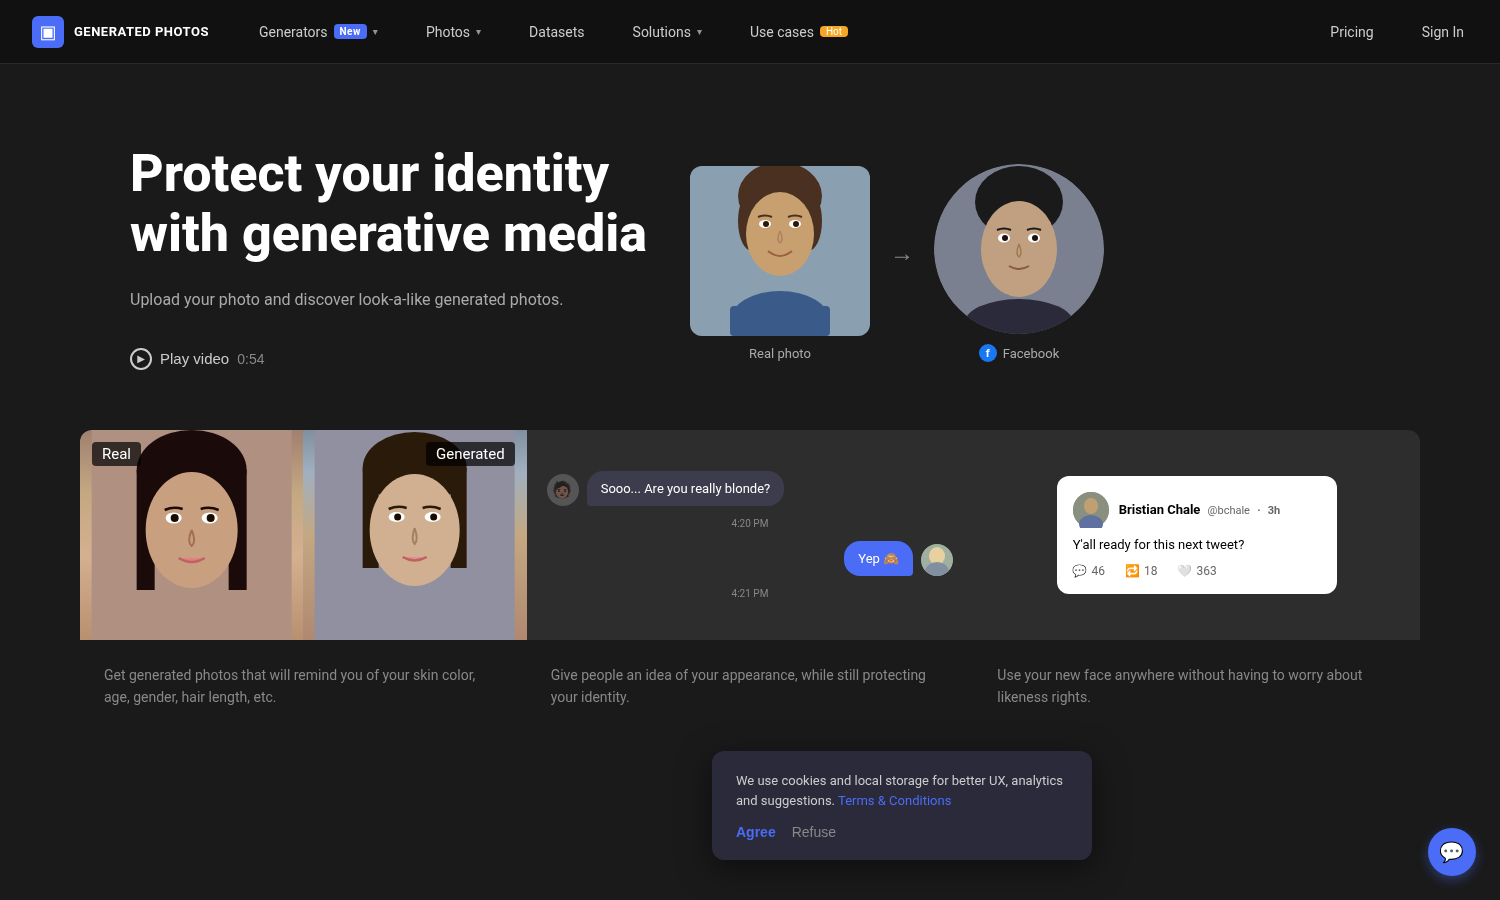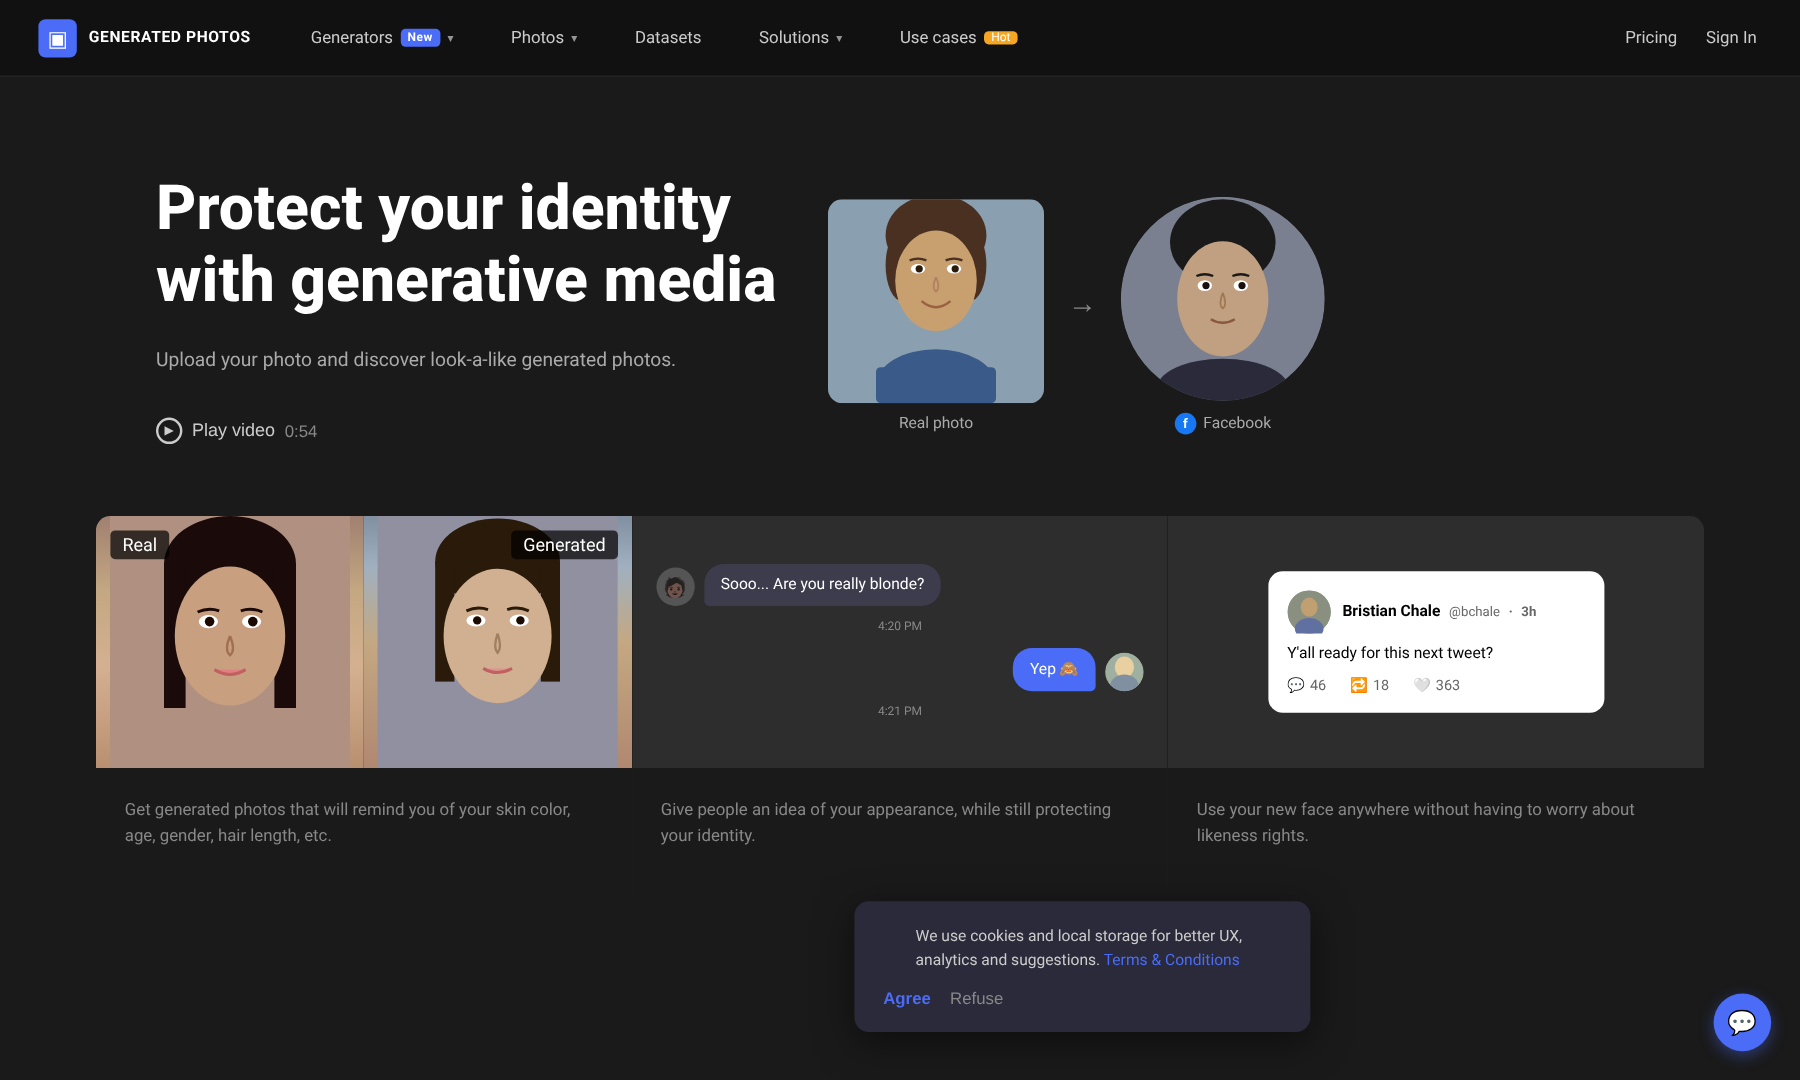--- a/index.html
+++ b/index.html
@@ -82,21 +82,21 @@
       padding: 0 6px;
       border-radius: 4px;
     }
     .chevron-icon {
       font-size: 10px;
       opacity: 0.7;
     }
     .nav-right {
       display: flex;
       align-items: flex-end;
-      gap: 16px;
+      gap: 40px;
     }
     .nav-right-link {
       font-size: 14px;
       color: #cccccc;
       cursor: pointer;
       padding: 8px 4px;
     }
 
     
     .hero {
@@ -416,21 +416,20 @@
       max-width: 380px;
       width: 380px;
       box-shadow: 0 8px 32px rgba(0,0,0,0.5);
       z-index: 200;
     }
     .cookie-text {
       font-size: 13px;
       color: #cccccc;
       line-height: 1.5;
       margin-bottom: 14px;
-      margin-left: 27px;
     }
     .cookie-link {
       color: #4a6cf7;
       cursor: pointer;
     }
     .cookie-actions {
       display: flex;
       gap: 16px;
       align-items: center;
     }

